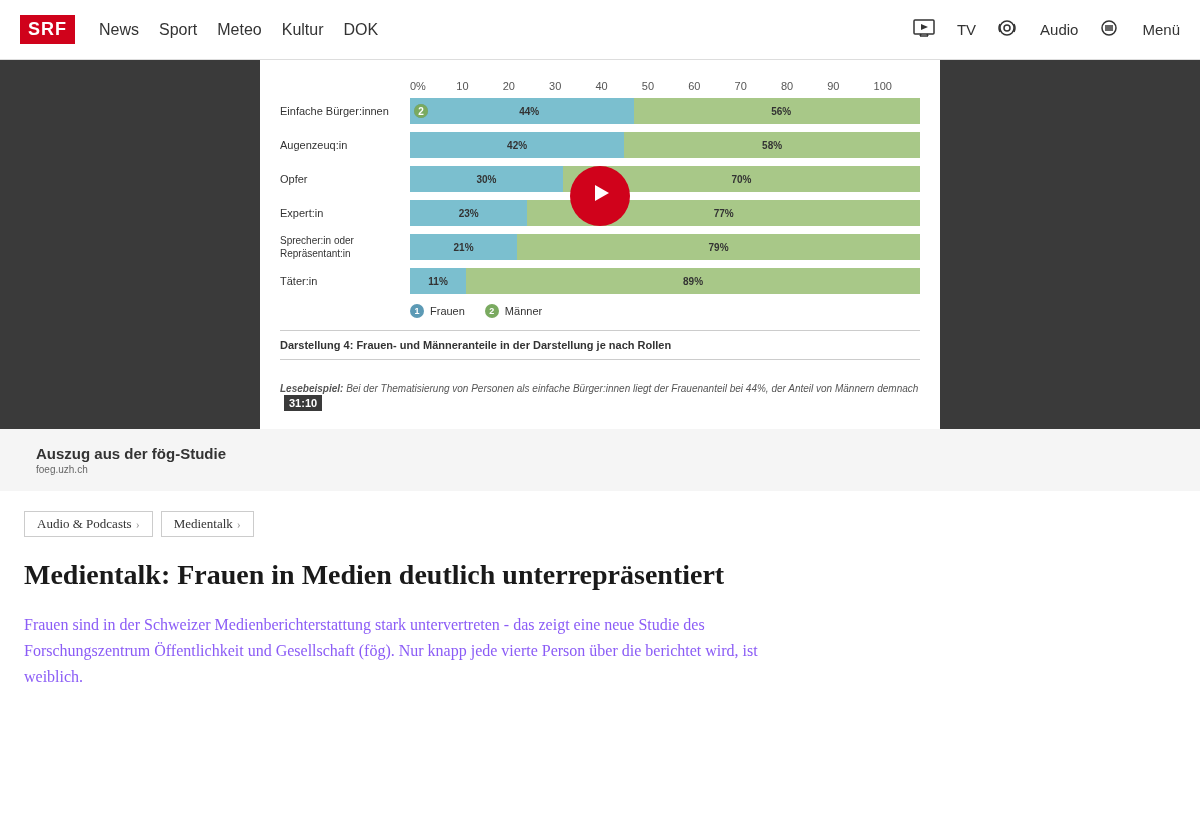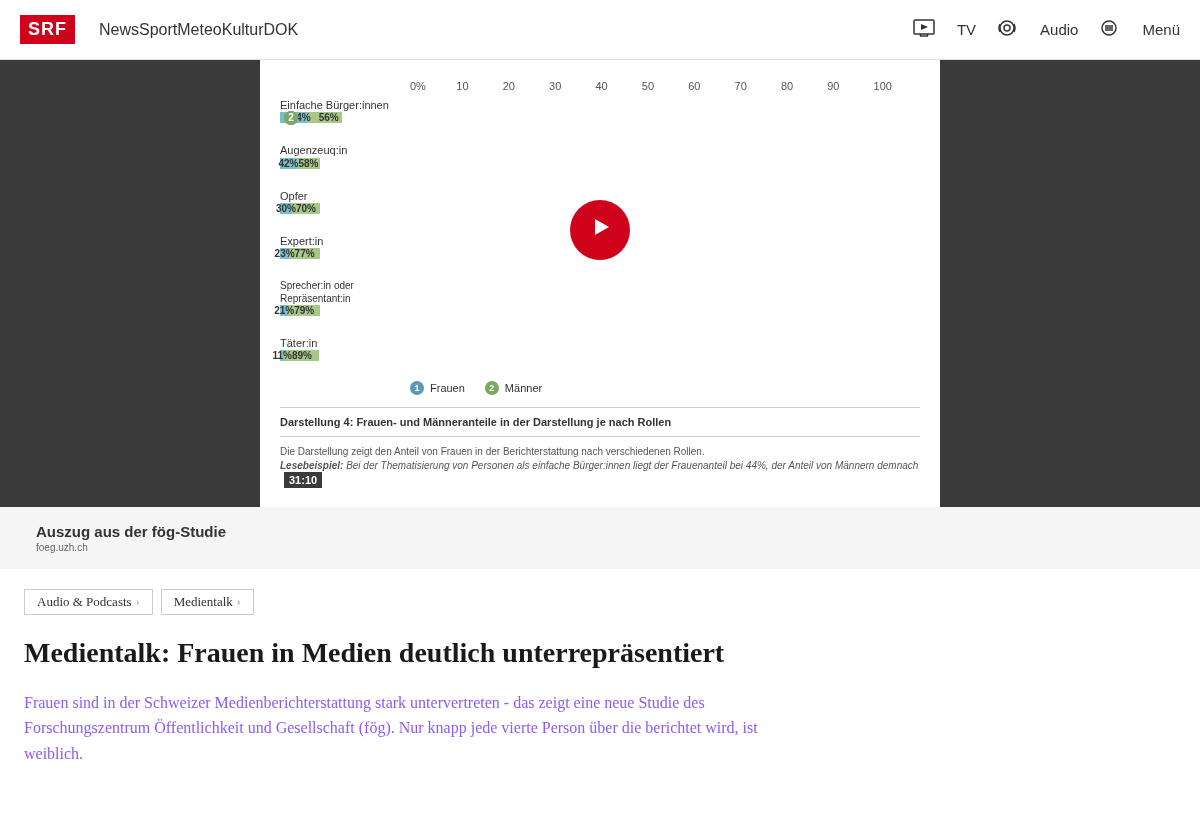--- a/index.html
+++ b/index.html
@@ -25,20 +25,21 @@
     .srf-logo {
       background: #d0021b;
       color: #fff;
       font-weight: bold;
       font-size: 18px;
       padding: 4px 8px;
       letter-spacing: 1px;
     }
     .nav {
       display: flex;
+      gap: 20px;
     }
     .nav-item {
       font-size: 16px;
       color: #333;
       cursor: pointer;
       text-decoration: none;
     }
     .header-right {
       display: flex;
       align-items: center;
@@ -82,23 +83,22 @@
       margin-bottom: 6px;
       font-size: 11px;
       color: #555;
     }
     .chart-x-label {
       flex: 1;
       text-align: left;
     }
     .chart-row {
       display: flex;
-      align-items: flex-start;
-      margin-bottom: 20px;
-      flex-direction: column;
+      align-items: center;
+      margin-bottom: 8px;
     }
     .chart-row-label {
       width: 130px;
       font-size: 11px;
       color: #333;
       padding-right: 8px;
       line-height: 1.3;
     }
     .chart-bar-container {
       flex: 1;
@@ -453,21 +453,21 @@
         </div>
         <div class="legend-item">
           <div class="legend-circle-green">2</div>
           <span>Männer</span>
         </div>
       </div>
 
       <div class="chart-title">Darstellung 4: Frauen- und Männeranteile in der Darstellung je nach Rollen</div>
 
       <div class="chart-description">
-        <span>Die Darstellung zeigt den Anteil von Frauen in der Berichterstattung nach verschiedenen Rollen.</span><br>
+        <br>
         <span style="font-style:italic;font-weight:bold">Lesebeispiel:</span>
         <span style="font-style:italic"> Bei der Thematisierung von Personen als einfache Bürger:innen liegt der Frauenanteil bei 44%, der Anteil von Männern demnach</span>
         <span style="background:#3a3a3a;color:#fff;font-size:11px;padding:2px 5px;font-weight:bold;margin-left:4px;">31:10</span>
       </div>
 
     </div>
   </div>
 
   <div class="source-section">
     <div class="source-title">Auszug aus der fög-Studie</div>

